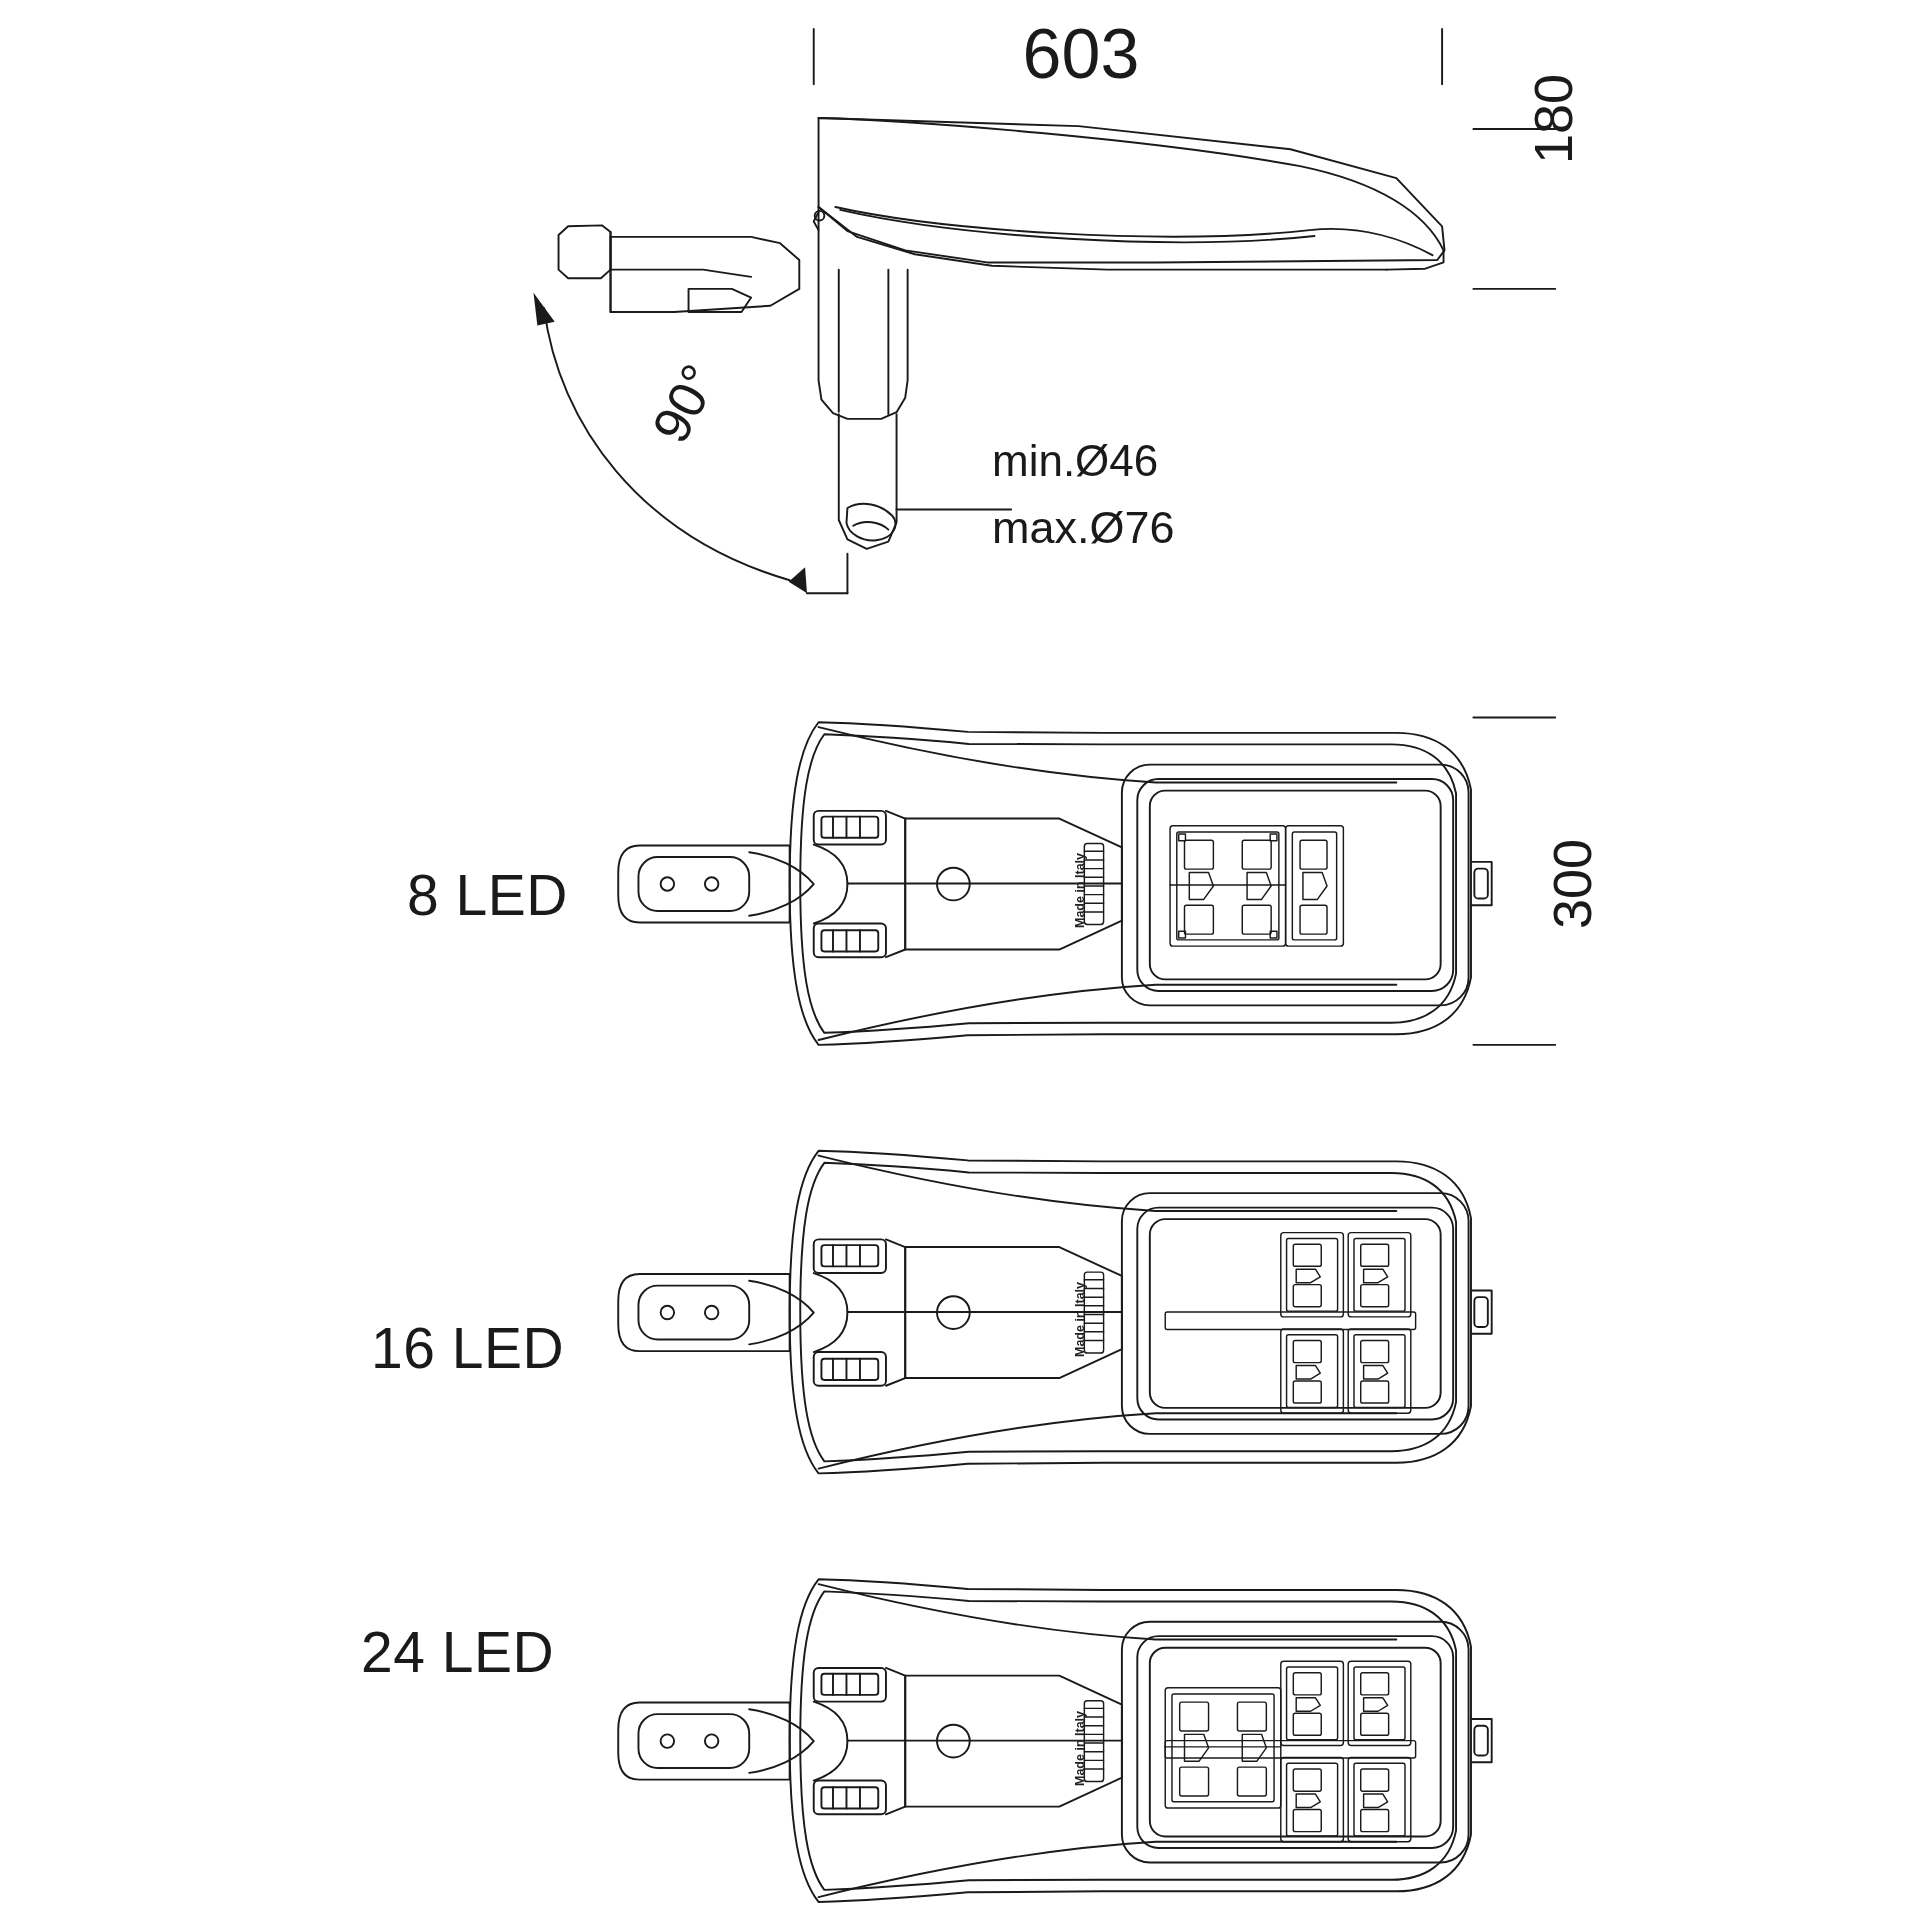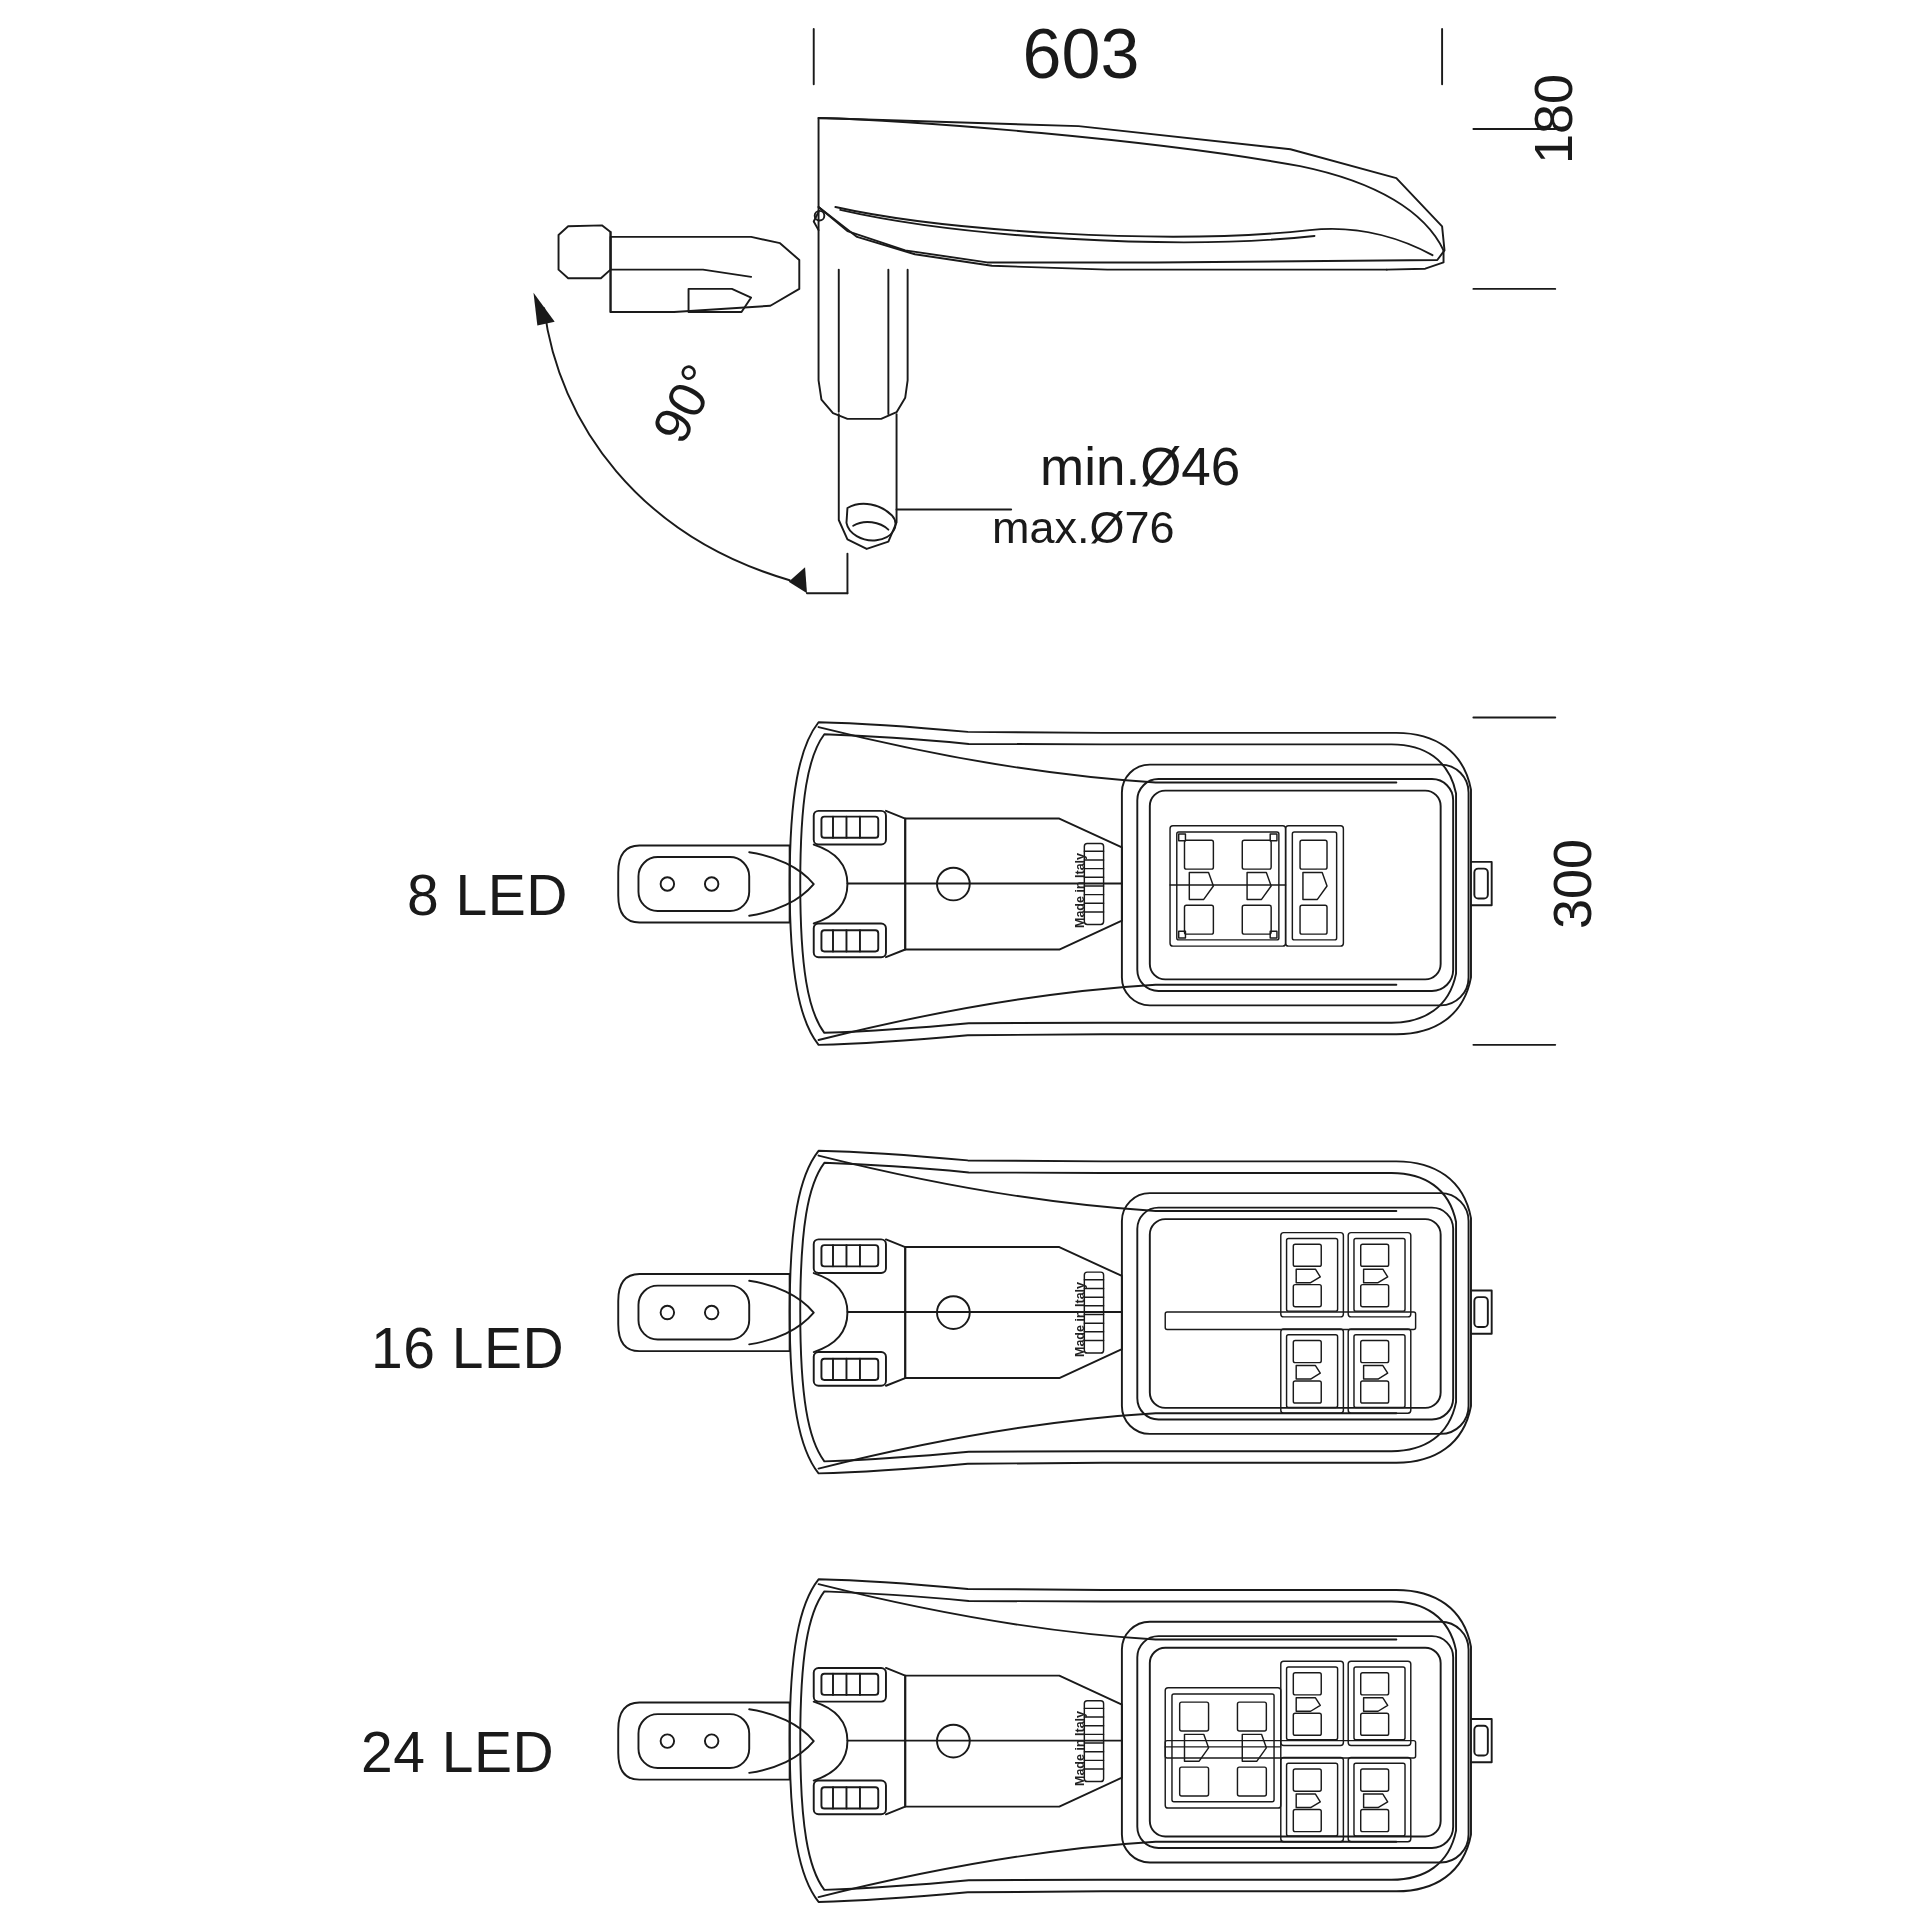--- a/index.html
+++ b/index.html
@@ -52,42 +52,42 @@
     position: absolute;
     left: 640px;
     top: 424px;
     font-size: 52px;
     transform: rotate(-62deg);
     transform-origin: left top;
     white-space: nowrap;
   }
   .diam-min {
     position: absolute;
-    left: 1040px;
+    left: 992px;
     top: 436px;
-    font-size: 53px;
+    font-size: 44px;
     white-space: nowrap;
   }
   .diam-max {
     position: absolute;
     left: 992px;
     top: 502px;
     font-size: 45px;
     white-space: nowrap;
   }
   .led-label {
     position: absolute;
     font-size: 57px;
     font-weight: 400;
     letter-spacing: 0.5px;
     white-space: nowrap;
   }
   .led-8 { left: 407px; top: 862px; }
   .led-16 { left: 371px; top: 1315px; text-align: center; }
-  .led-24 { left: 361px; top: 1719px; }
+  .led-24 { left: 361px; top: 1619px; }
   .made-in-italy {
     position: absolute;
     font-size: 12.5px;
     font-weight: 700;
     white-space: nowrap;
     transform: rotate(-90deg);
     transform-origin: left top;
     color: #222;
   }
 </style>

